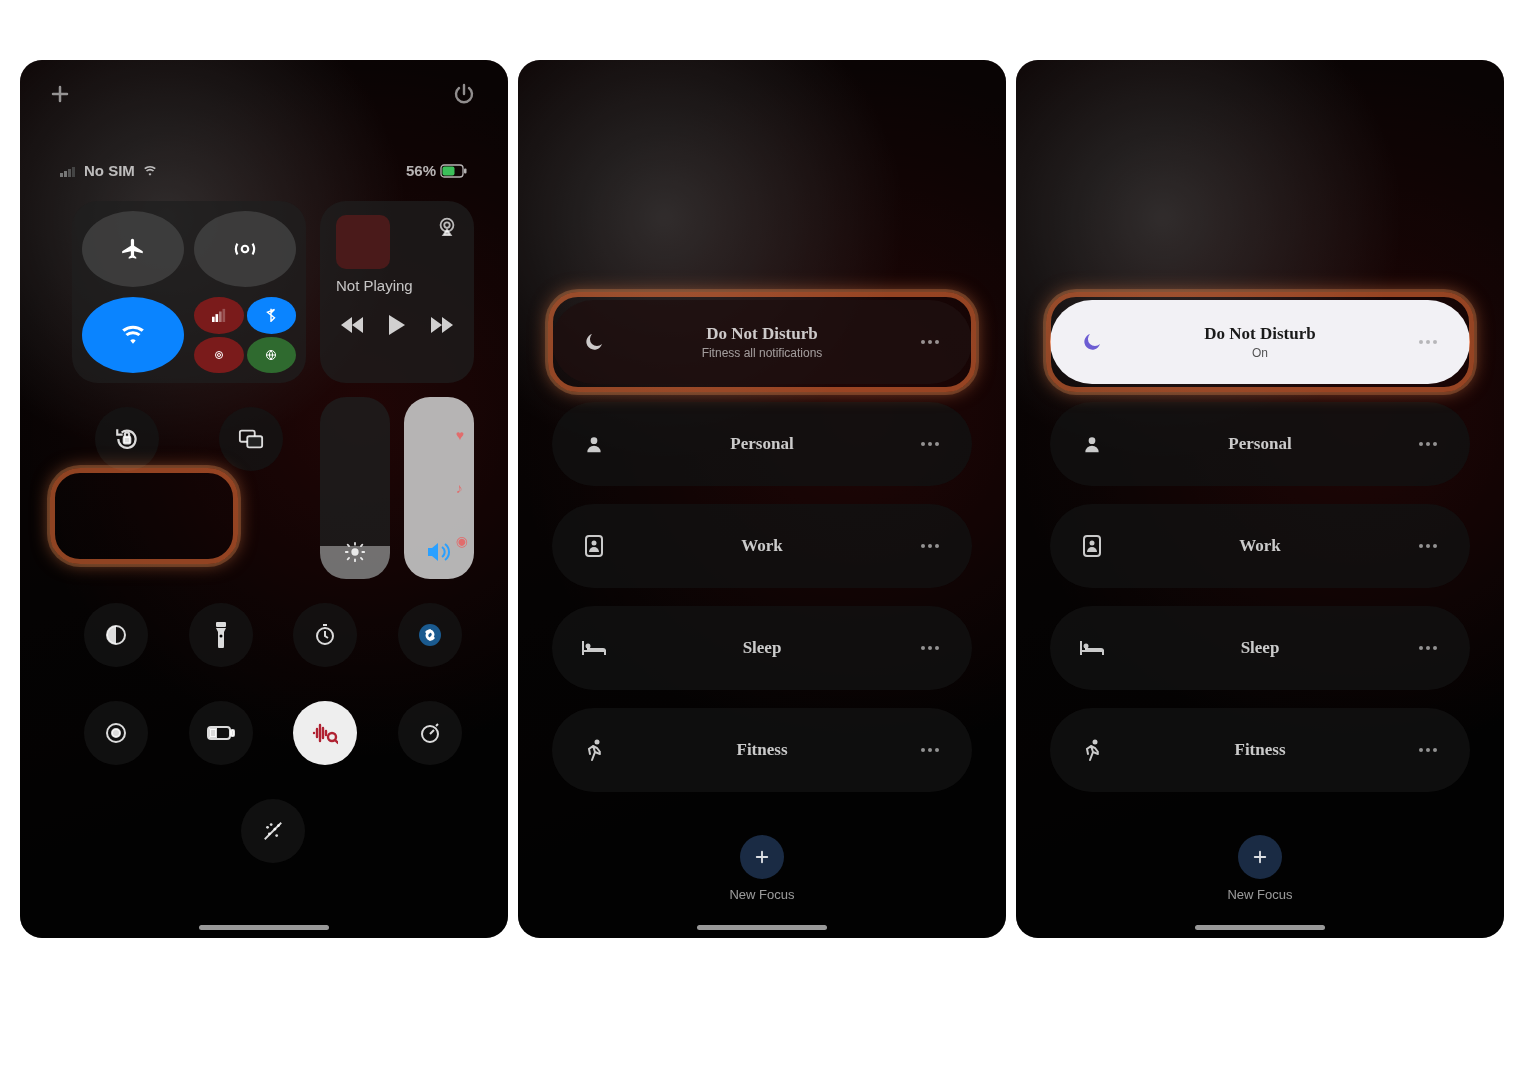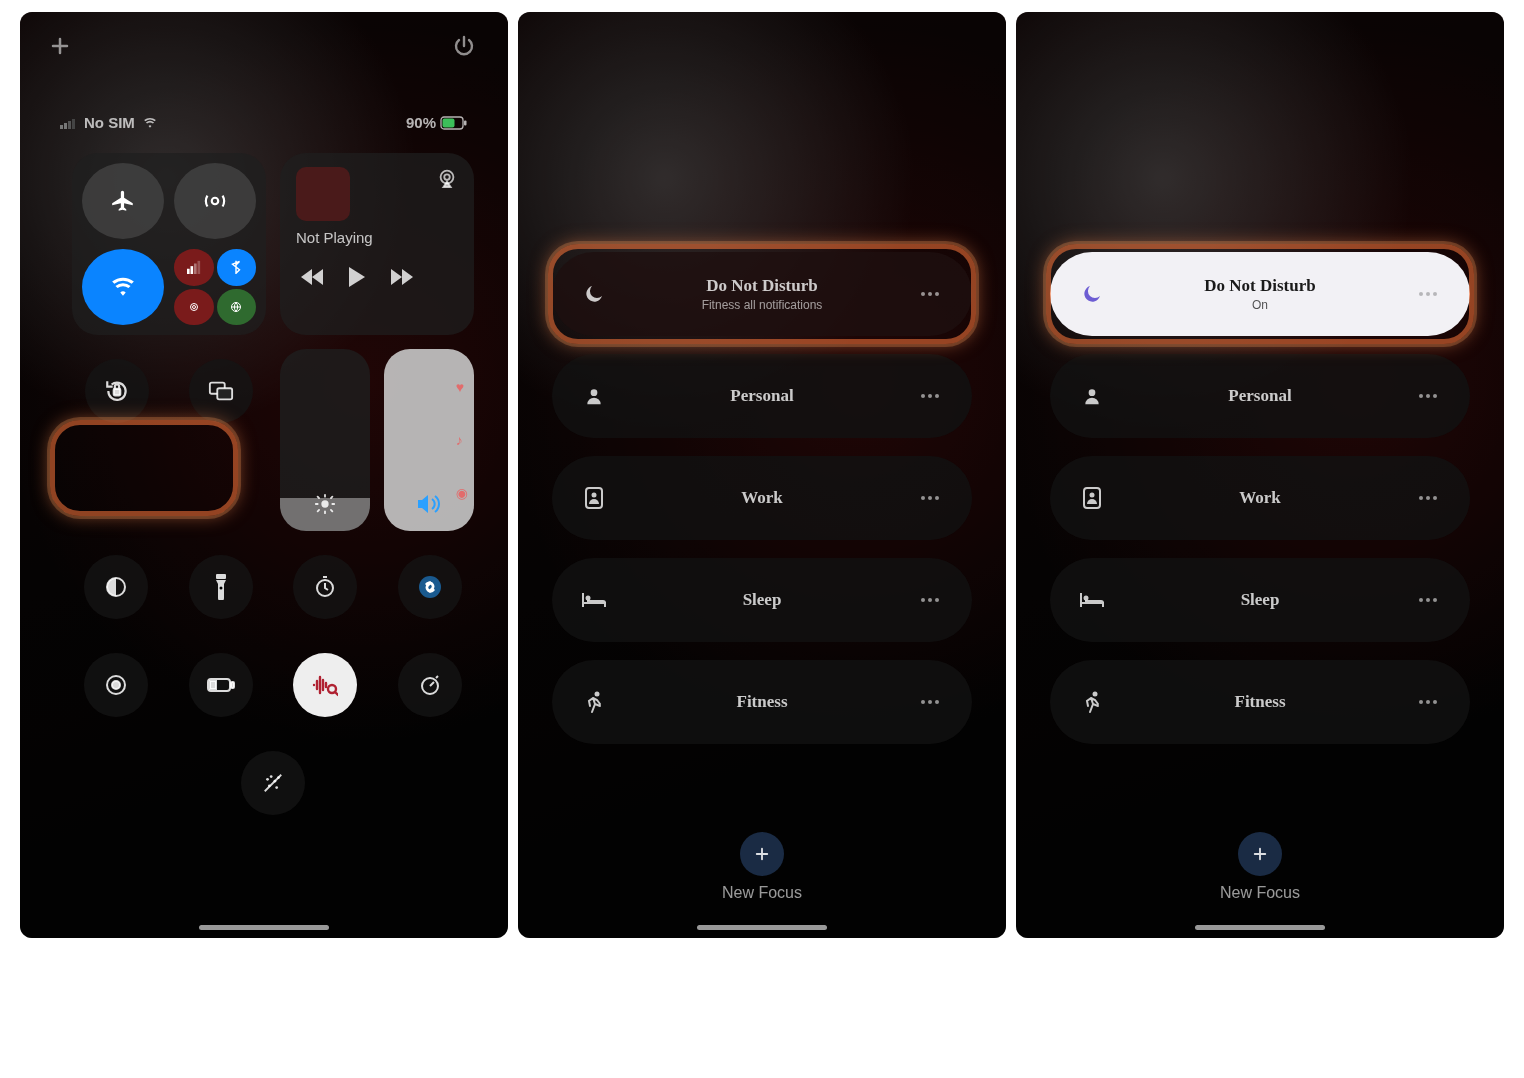--- a/index.html
+++ b/index.html
@@ -13,26 +13,27 @@
   .stage {
     display: flex;
     gap: 10px;
     width: 1524px;
     height: 1078px;
     padding: 12px 20px 140px 20px;
   }
   .phone {
     flex: 1;
     position: relative;
-    border-radius: 12px;
+    border-radius: 22px;
     overflow: hidden;
     background:
       radial-gradient(circle at 30% 18%, rgba(170,170,170,0.55) 0%, rgba(120,20,20,0.0) 30%),
       radial-gradient(circle at 70% 40%, rgba(120,20,20,0.55) 0%, rgba(0,0,0,0) 55%),
       linear-gradient(160deg, #1a0a0a 0%, #100808 40%, #050505 80%);
+    margin-top: 48px;
   }
   .dim-overlay {
     position: absolute; inset:0;
     background: rgba(0,0,0,0.55);
     pointer-events:none;
   }
 
   
   .topbar {
     position: relative;
@@ -55,21 +56,21 @@
     font-size: 15px; font-weight:600;
     z-index:2;
   }
   .status-left { display:flex; align-items:center; gap:6px; }
   .status-right { display:flex; align-items:center; gap:4px; }
 
   .grid1 {
     position: relative;
     padding: 14px 34px 0 52px;
     display:grid;
-    grid-template-columns: repeat(4, 1fr);
+    grid-template-columns: repeat(2, 1fr);
     grid-auto-rows: 84px;
     gap: 14px;
     z-index:2;
   }
   .tile {
     background: rgba(30,30,30,0.72);
     border-radius: 26px;
     position:relative;
   }
   .connectivity { grid-column:1 / span 2; grid-row: 1 / span 2; }
@@ -190,21 +191,21 @@
   .fi-text { flex:1; text-align:center; }
   .fi-title { font-size:17px; font-weight:600;font-family:Liberation Serif, serif; }
   .fi-sub { font-size:12px; opacity:0.75; margin-top:2px; }
   .fi-more { width:32px; display:flex; align-items:center; justify-content:center; opacity:0.7; }
   .focus-item.dnd.on .fi-icon { color:#6d5dd3; }
   .focus-item.dnd.on .fi-more { color: rgba(0,0,0,0.35); }
 
   .new-focus {
     position:absolute; bottom:36px; left:0; right:0;
     display:flex; flex-direction:column; align-items:center; gap:8px;
-    color: rgba(255,255,255,0.6); font-size:16px;
+    color: rgba(255,255,255,0.6); font-size:13px;
     z-index:2;
   }
   .add-circle {
     width:44px; height:44px; border-radius:50%;
     background: rgba(30,50,80,0.85);
     display:flex; align-items:center; justify-content:center;
     color:rgba(255,255,255,0.85);
   }
 
   .hl-dnd {
@@ -243,21 +244,21 @@
             <rect x="4" y="6" width="3" height="6" fill="#777"></rect>
             <rect x="8" y="4" width="3" height="8" fill="#555"></rect>
             <rect x="12" y="2" width="3" height="10" fill="#444"></rect>
           </svg>
       <span>No SIM</span>
       <svg width="18" height="14" viewBox="0 0 24 24" fill="currentColor">
             <path d="M12 20l-2.5-3a4 4 0 0 1 5 0L12 20zM5 11a11 11 0 0 1 14 0l-2 2a8 8 0 0 0-10 0l-2-2zM2 7a16 16 0 0 1 20 0l-2 2a13 13 0 0 0-16 0L2 7z"></path>
           </svg>
     </div>
     <div class="status-right">
-      <span>90%</span>
+      <span>56%</span>
       <svg width="28" height="14" viewBox="0 0 28 14">
             <rect x="1" y="1" width="22" height="12" rx="3" fill="none" stroke="currentColor" stroke-width="1.3"></rect>
             <rect x="2.5" y="2.5" width="12" height="9" rx="2" fill="#3cbf5a"></rect>
             <rect x="24" y="4.5" width="2.5" height="5" rx="1" fill="currentColor"></rect>
           </svg>
     </div>
   </div>
 
   <div class="grid1">
     <div class="tile connectivity">

